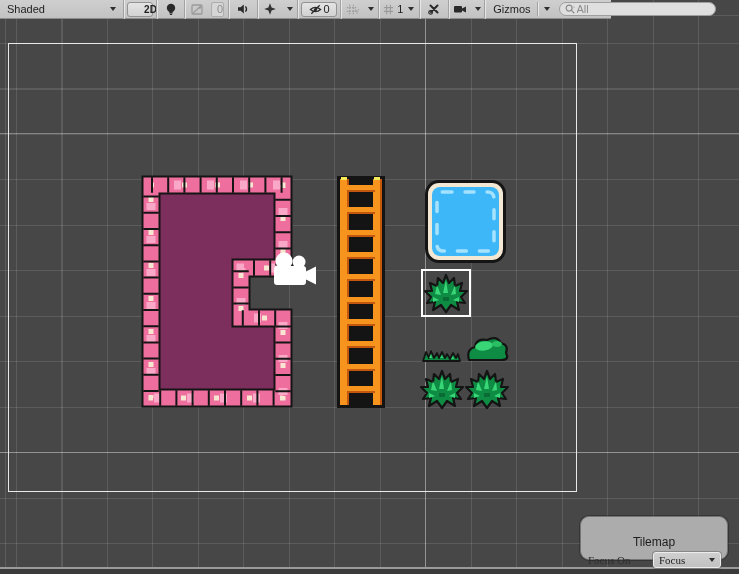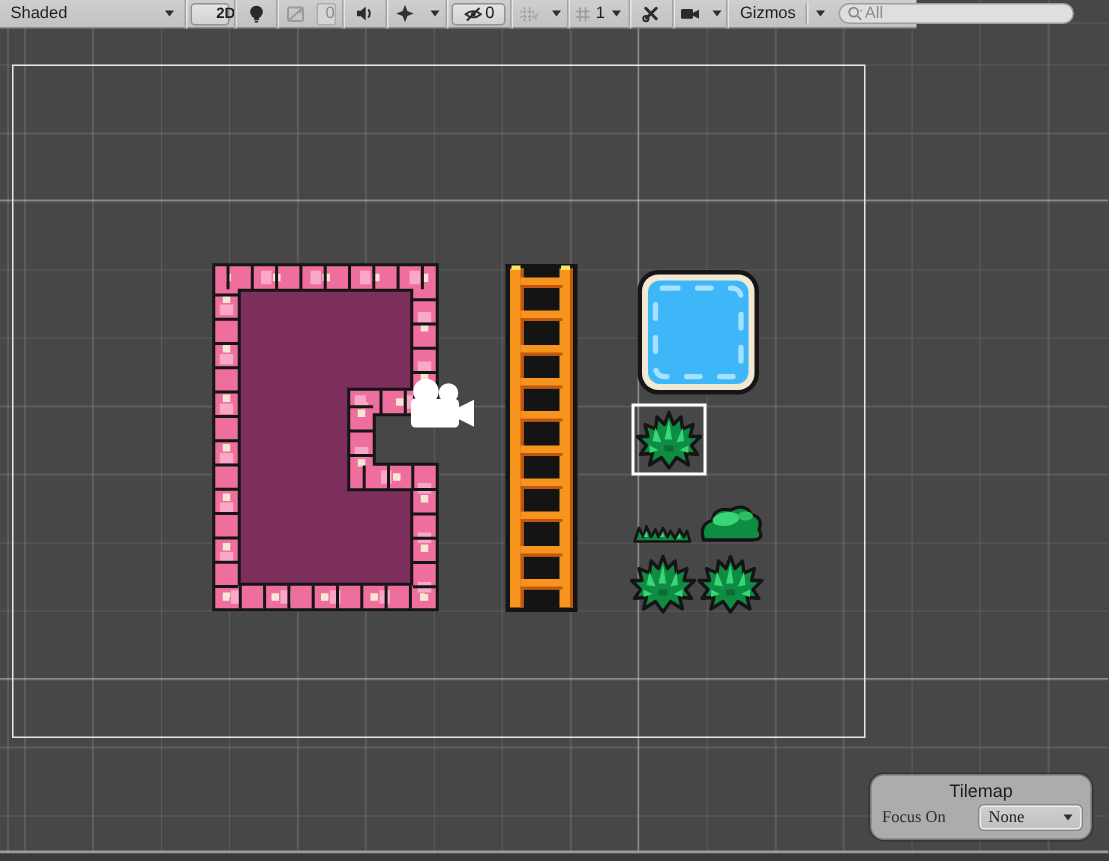--- a/index.html
+++ b/index.html
@@ -59,21 +59,21 @@
     font-family:"Liberation Sans", sans-serif; font-size:11px; color:#333; min-width:0; }
   #search-input::placeholder { color:#8C8C8C; opacity:1; }
 
   
   #tilemap-panel {
     position:absolute; left:580px; top:516px; width:148px; height:44px;
     background:#ACACAC; border:1px solid #757575; border-radius:9px;
     box-shadow:0 0 0 1px rgba(0,0,0,0.25); z-index:15;
     font-size:11px; color:#1D1D1D;
   }
-  #tilemap-title { text-align:center; padding-top:3px; font-size:12px; }
+  #tilemap-title { text-align:center; padding-top:18px; font-size:12px; }
   #tilemap-row { display:flex; align-items:center; padding:3px 6px 0 7px;font-family:Liberation Serif, serif; }
   #focus-label { color:#2E2E2E; }
   #focus-dd {
     margin-left:auto; width:68px; height:16px;
     background:linear-gradient(#CFCFCF,#C1C1C1);
     border:1px solid #EDEDED; border-radius:3px;
     box-shadow:0 0 0 1px rgba(90,90,90,0.45);
     display:flex; align-items:center; padding:0 5px; gap:4px;
   }
   #focus-dd span { flex:1; }
@@ -297,19 +297,19 @@
       </svg>
       <input id="search-input" type="text" placeholder="All" style="">
     </div>
   </div>
 
   <div id="tilemap-panel">
     <div id="tilemap-title">Tilemap</div>
     <div id="tilemap-row">
       <span id="focus-label">Focus On</span>
       <div id="focus-dd">
-        <span>None</span>
+        <span>Focus</span>
         <div class="caret"></div>
       </div>
     </div>
   </div>
 
 </div>
 
 </body></html>

